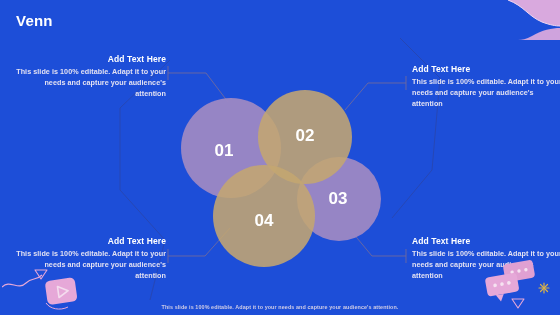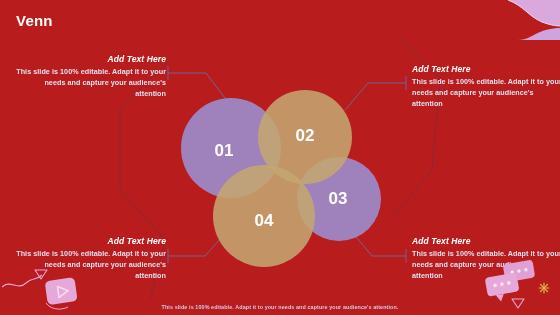--- a/index.html
+++ b/index.html
@@ -4,21 +4,21 @@
 <style>
   html, body {
     margin: 0;
     padding: 0;
     background: #16153a;
   }
   #slide {
     position: relative;
     width: 560px;
     height: 315px;
-    background: #b91c1c;
+    background: #1d4ed8;
     overflow: hidden;
     font-family: "Liberation Sans", sans-serif;
     -webkit-font-smoothing: antialiased;
   }
 
   
   .corner-wave {
     position: absolute;
     top: 0;
     right: 0;
@@ -58,21 +58,20 @@
   .callout {
     position: absolute;
     width: 152px;
   }
   .callout .c-head {
     font-size: 8.5px;
     font-weight: bold;
     color: #ffffff;
     margin-bottom: 3px;
     letter-spacing: 0.1px;
-    font-style: italic;
   }
   .callout .c-body {
     font-size: 7.2px;
     font-weight: bold;
     line-height: 1.5;
     color: #e3e1f2;
     letter-spacing: 0.05px;
   }
   .callout.align-right { text-align: right; }
   .callout.align-left  { text-align: left; }

